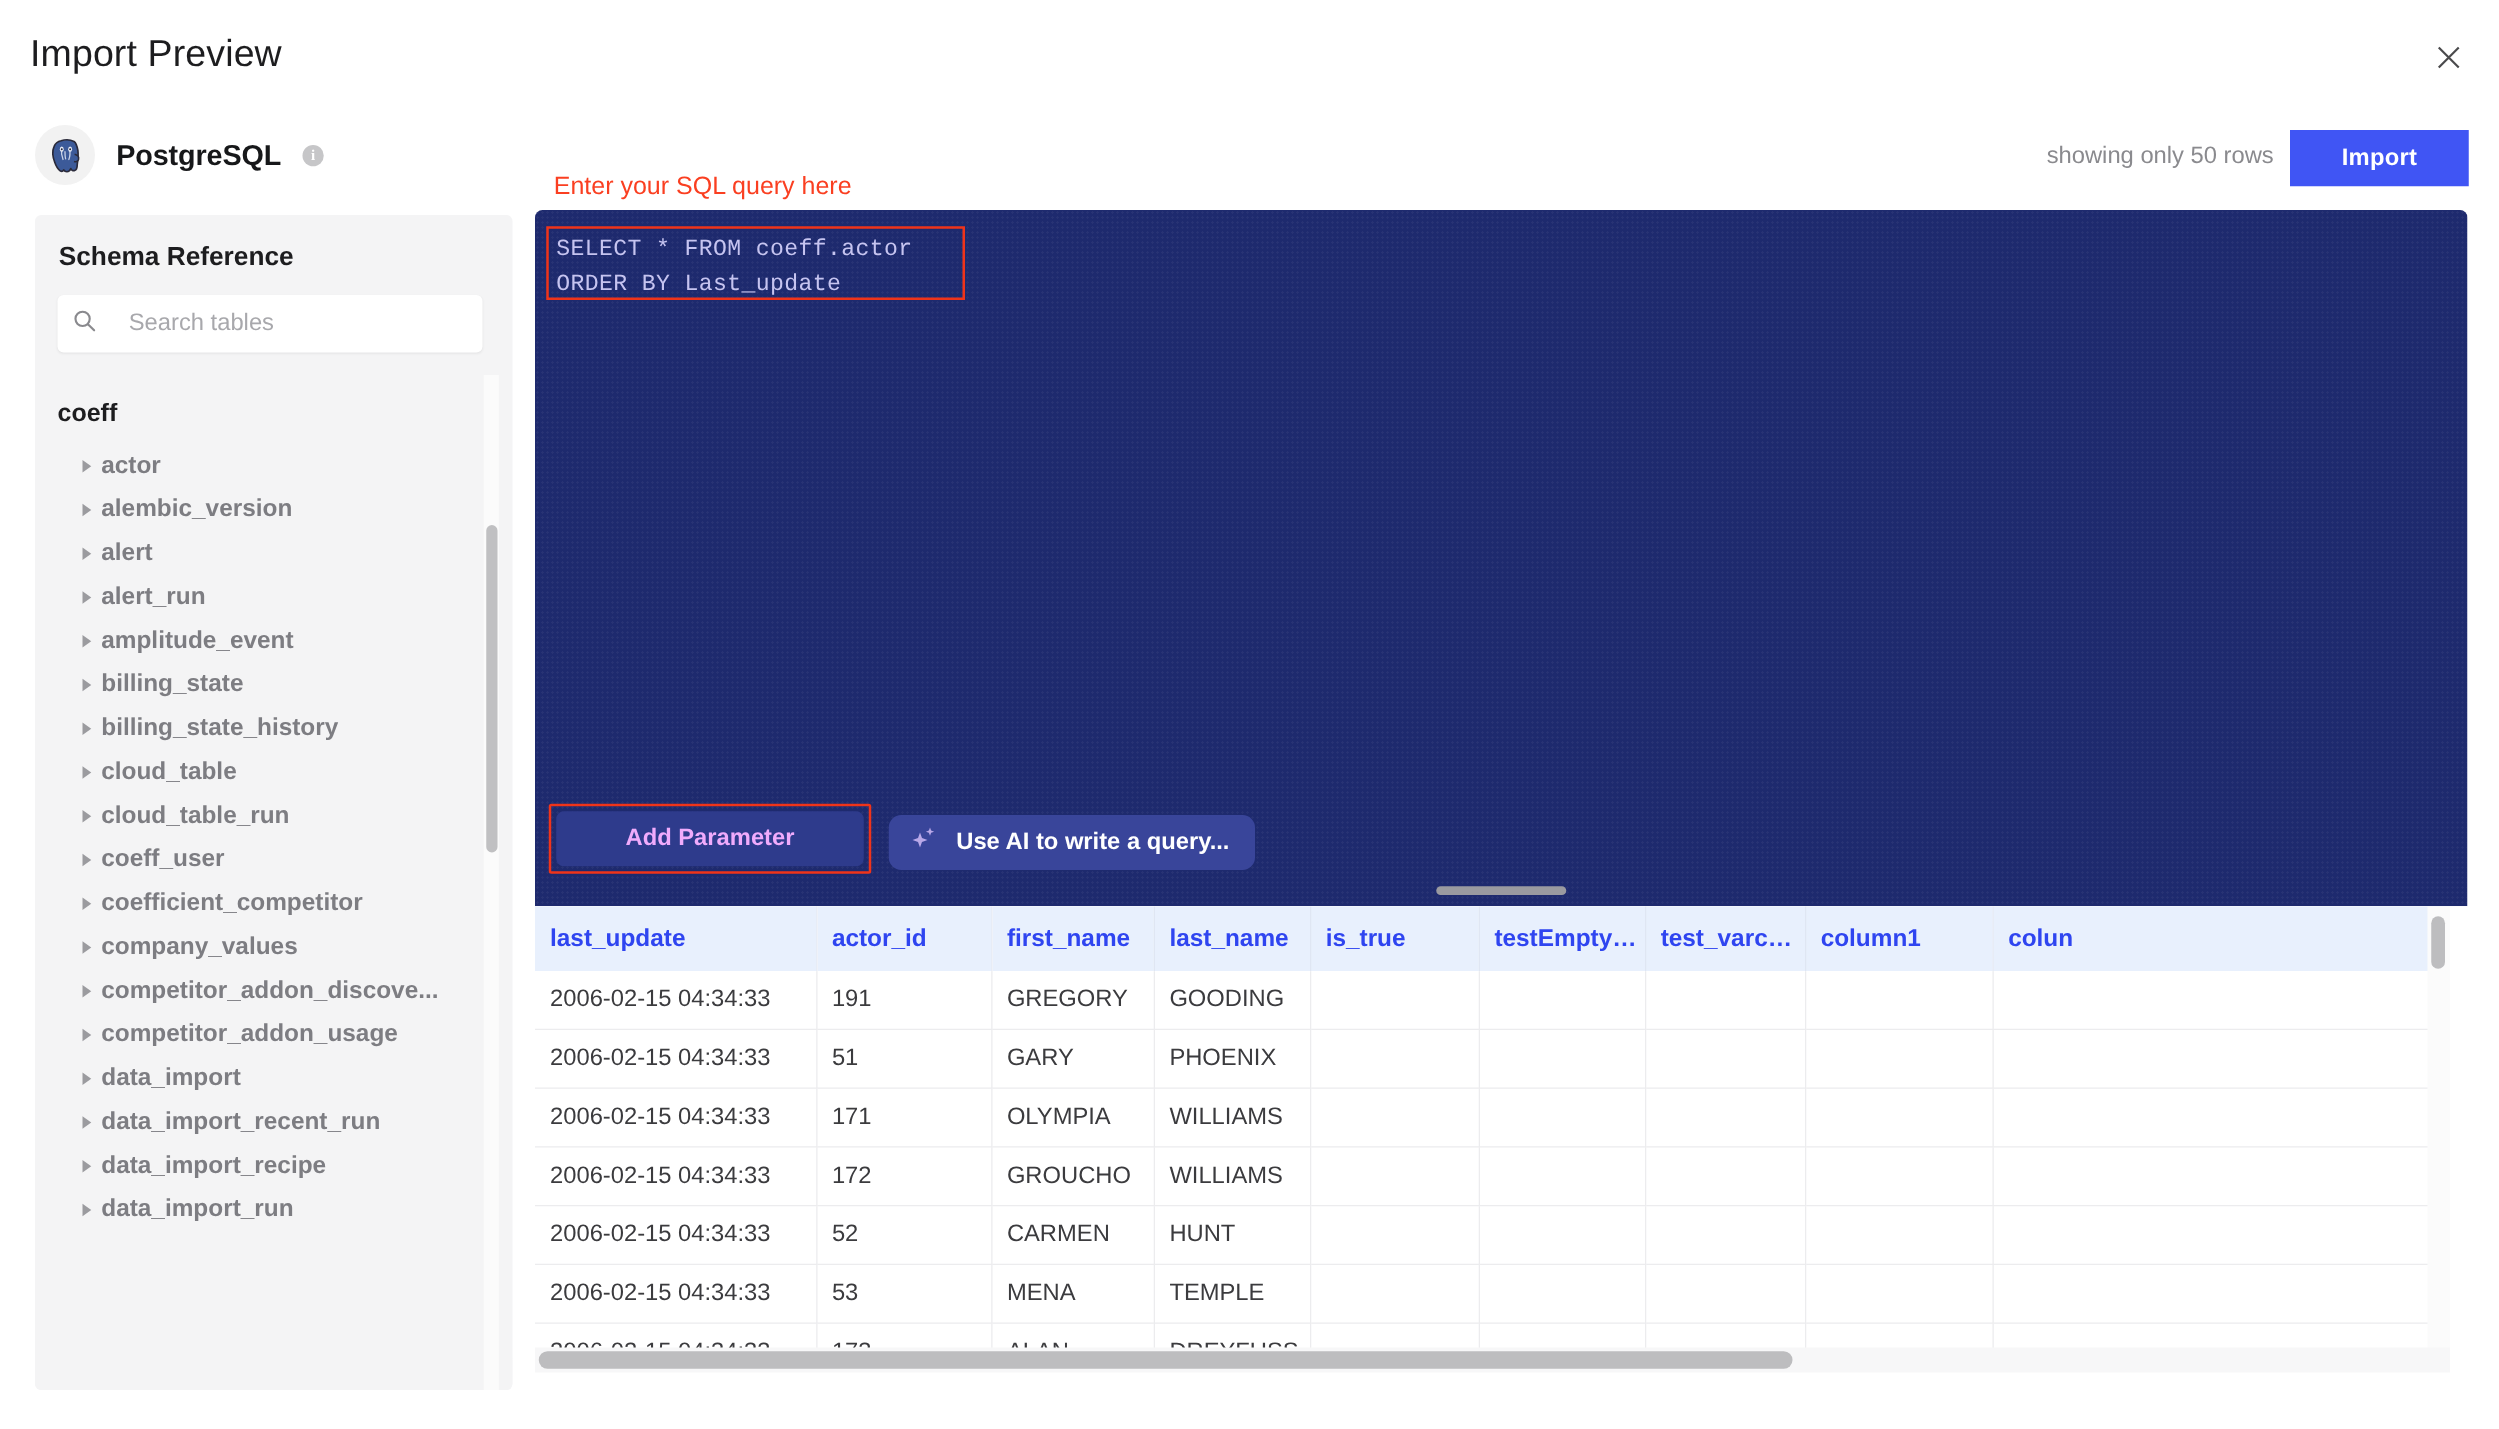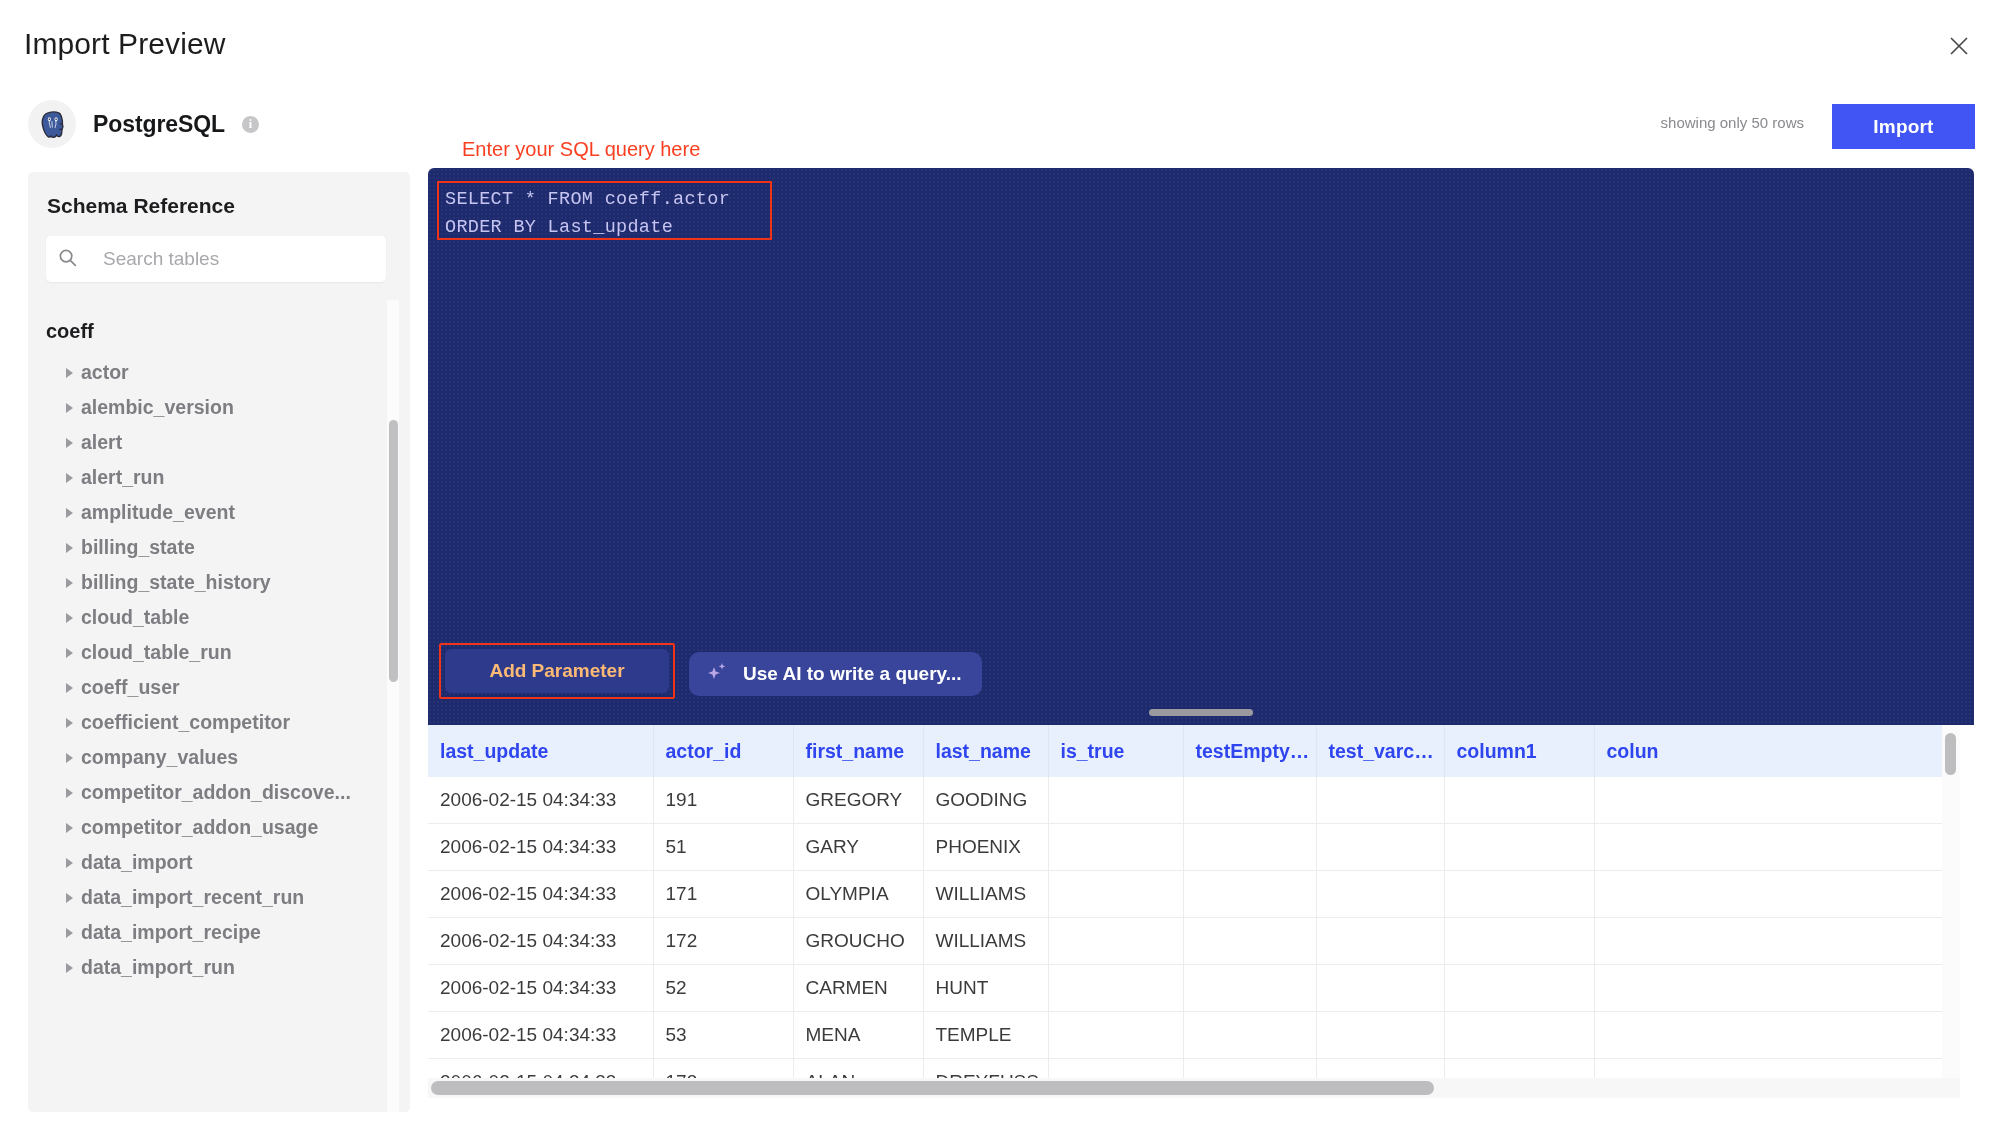--- a/index.html
+++ b/index.html
@@ -79,23 +79,23 @@
     font-family: "Liberation Serif", serif;
     display: flex;
     align-items: center;
     justify-content: center;
     line-height: 1;
     cursor: pointer;
   }
 
   .rows-note {
     position: absolute;
-    right: 195px;
+    right: 180px;
     top: 114px;
-    font-size: 15px;
+    font-size: 19px;
     color: #8a8a8e;
     white-space: nowrap;
   }
   .import-btn {
     position: absolute;
     right: 24px;
     top: 104px;
     width: 143px;
     height: 45px;
     background: #4055f4;
@@ -216,21 +216,20 @@
   }
 
   
   .hint-label {
     position: absolute;
     left: 443px;
     top: 138px;
     font-size: 20px;
     color: #fa3f21;
     white-space: nowrap;
-    margin-left: 19px;
   }
   .editor {
     position: absolute;
     left: 428px;
     top: 168px;
     width: 1546px;
     height: 557px;
     background: #1e2a6e;
     border-radius: 6px 6px 0 0;
     background-image: radial-gradient(rgba(255,255,255,.045) 1px, transparent 1px);
@@ -261,24 +260,24 @@
     display: flex;
     align-items: center;
     gap: 14px;
   }
   .add-param-wrap {
     border: 2.5px solid #f0341a;
     padding: 4px;
     border-radius: 2px;
   }
   .add-param-btn {
-    width: 224px;
+    width: 246px;
     height: 44px;
     background: #2e3b8c;
-    color: #fdba74;
+    color: #f0abfc;
     border: none;
     border-radius: 6px;
     font-size: 19px;
     font-weight: 700;
     font-family: "Liberation Sans", sans-serif;
     cursor: pointer;
   }
   .ai-btn {
     height: 44px;
     padding: 0 20px 0 16px;

